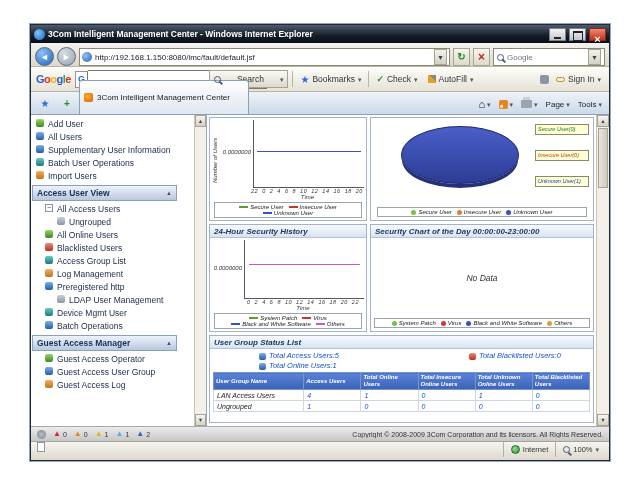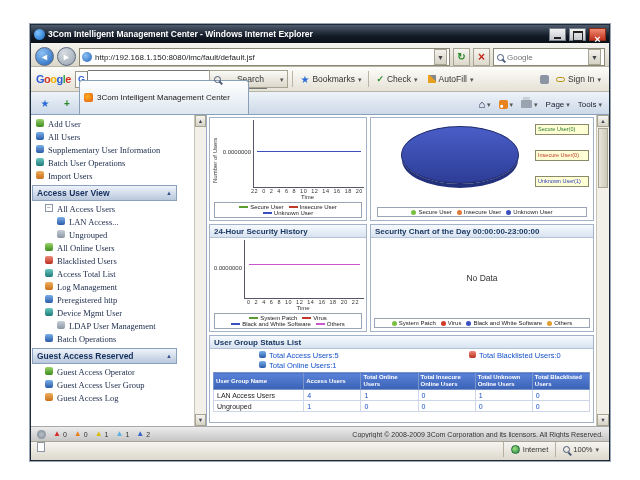--- a/index.html
+++ b/index.html
@@ -100,21 +100,21 @@
   .printer { width:11px; height:8px; background:#9aa4b0; border-radius:1px; position:relative; }
   .printer::before { content:""; position:absolute; top:-3px; left:2px; width:7px; height:3px; background:#c8d0d8; }
 
   
   .pagearea { flex:1; display:flex; flex-direction:column; background:#fff; min-height:0; }
   .content { flex:1; display:flex; min-height:0; }
 
   
   .sidebar { width:176px; border-right:1px solid #98a8c0; display:flex; min-width:0; background:#fff; }
   .side-items { flex:1; padding-top:2px; font-size:8.5px; color:#1a2a4a; overflow:hidden; }
-  .srow { display:flex; align-items:flex-start; gap:4px; padding:1.5px 2px 1.5px 5px; line-height:10px; cursor:pointer;font-family:Liberation Serif, serif; }
+  .srow { display:flex; align-items:flex-start; gap:4px; padding:1.5px 2px 1.5px 5px; line-height:10px; cursor:pointer; }
   .srow .ic { width:8px; height:8px; border-radius:2px; flex:0 0 auto; margin-top:0.5px; }
   .ic.green { background:linear-gradient(#9ad46a,#3c8a1e); }
   .ic.blue { background:linear-gradient(#7ab0e8,#2a5aa8); }
   .ic.teal { background:linear-gradient(#6ac8c0,#1e7a78); }
   .ic.orange { background:linear-gradient(#f0b060,#c87018); }
   .ic.red { background:linear-gradient(#f08a7a,#b83020); }
   .ic.gray { background:linear-gradient(#c8d0d8,#8a96a4); }
   .ic.node { width:8px; height:8px; border:1px solid #8a96a4; background:#fff; border-radius:0;
     font-size:7px; line-height:6px; text-align:center; color:#333; }
   .ic.node::before { content:"−"; }
@@ -129,21 +129,21 @@
     display:flex; flex-direction:column; flex:0 0 auto; }
   .scr-btn { height:12px; background:linear-gradient(#f6f5f0,#d5d1c4); border:1px solid #a8a494;
     font-size:5.5px; color:#445; text-align:center; line-height:11px; flex:0 0 auto; }
   .scr-btn.up::before { content:"▲"; }
   .scr-btn.down::before { content:"▼"; }
   .scr-track { flex:1; }
   .scr-thumb { height:60px; margin:1px; background:linear-gradient(90deg,#e8e5da,#cdc9ba);
     border:1px solid #a8a494; }
 
   
-  .main { flex:1; padding:2px; min-width:0; overflow:hidden; }
+  .main { flex:1; padding:2px; min-width:0; overflow:hidden;font-style:italic; }
   .panelrow { display:flex; gap:3px; margin-bottom:3px; }
   .panel { border:1px solid #a2b2c8; background:#fff; }
   .phead { height:13px; background:linear-gradient(#f7fafd,#d8e3f1); border-bottom:1px solid #b4c2d6;
     display:flex; align-items:center; padding:0 4px; font-size:8px; font-weight:bold; color:#1c3a64; }
 
   .p-users { width:158px; height:104px; display:flex; flex-direction:column; padding:2px; }
   .chartbody { flex:1; display:flex; min-height:0; }
   .ylab { writing-mode:vertical-rl; transform:rotate(180deg); font-size:6px; color:#333;
     width:9px; text-align:center; flex:0 0 auto; }
   .plotcol { flex:1; display:flex; flex-direction:column; min-width:0; }
@@ -172,21 +172,21 @@
   .pie-legend { position:absolute; left:4px; right:4px; bottom:3px; }
 
   .p-hist { width:158px; height:108px; display:flex; flex-direction:column; }
   .p-hist .hbody { flex:1; display:flex; flex-direction:column; padding:2px; min-height:0; }
   .p-day { flex:1; height:108px; display:flex; flex-direction:column; position:relative; }
   .nodata { flex:1; display:flex; align-items:center; justify-content:center; font-size:8.5px; color:#333; }
   .day-legend { margin:0 3px 3px 3px; }
 
   .p-ugs { height:88px; display:flex; flex-direction:column; }
   .totals { display:grid; grid-template-columns:56% 44%; padding:2px 4px 1px 4px; row-gap:1px; }
-  .total-item { display:flex; align-items:flex-start; gap:3px; font-size:7.5px; color:#1550c8;padding-left:45px; }
+  .total-item { display:flex; align-items:flex-end; gap:3px; font-size:7.5px; color:#1550c8;padding-left:45px; }
   .person { width:7px; height:7px; border-radius:2px; flex:0 0 auto; }
   .person.b { background:linear-gradient(#7ab0e8,#2a5aa8); }
   .person.r { background:linear-gradient(#f08a7a,#b83020); }
   table.ugt { border-collapse:collapse; margin:1px 3px; width:calc(100% - 6px); table-layout:fixed; }
   table.ugt th { background:linear-gradient(#5a82d8,#3a62b6); color:#fff; font-size:6px;
     font-weight:bold; padding:1px 2px; border:1px solid #7a96c8; line-height:7px; text-align:left; }
   table.ugt td { font-size:7px; padding:1px 3px; border:1px solid #ccd6e8; color:#222; height:11px; }
   table.ugt td.num { color:#1550c8; }
   table.ugt col.c0 { width:24%; }
 
@@ -339,62 +339,58 @@
 
           <div class="sechead">
               <span>Access User View</span>
               <span class="up"></span>
             </div>
           <div class="srow indent1">
               <span class="ic node"></span>
               <span>All Access Users</span>
             </div>
           <div class="srow indent2">
-              <span class="ic blue"></span>
-              <span>LAN Access...</span>
-            </div>
-          <div class="srow indent2">
               <span class="ic gray"></span>
               <span>Ungrouped</span>
             </div>
           <div class="srow indent1">
               <span class="ic green"></span>
               <span>All Online Users</span>
             </div>
           <div class="srow indent1">
               <span class="ic red"></span>
               <span>Blacklisted Users</span>
             </div>
           <div class="srow indent1">
               <span class="ic teal"></span>
-              <span>Access Total List</span>
+              <span>Access Group List</span>
             </div>
           <div class="srow indent1">
               <span class="ic orange"></span>
               <span>Log Management</span>
             </div>
           <div class="srow indent1">
               <span class="ic blue"></span>
               <span>Preregistered http</span>
-            </div>
-          <div class="srow indent1">
-              <span class="ic teal"></span>
-              <span>Device Mgmt User</span>
             </div>
           <div class="srow indent2">
               <span class="ic gray"></span>
               <span>LDAP User Management</span>
             </div>
           <div class="srow indent1">
+              <span class="ic teal"></span>
+              <span>Device Mgmt User</span>
+            </div>
+          <div class="srow indent1">
               <span class="ic blue"></span>
               <span>Batch Operations</span>
             </div>
 
           <div class="sechead">
-              <span>Guest Access Reserved</span>
+              <span>Guest Access Manager</span>
               <span class="up"></span>
             </div>
           <div class="srow indent1">
               <span class="ic green"></span>
               <span>Guest Access Operator</span>
             </div>
           <div class="srow indent1">
               <span class="ic blue"></span>
               <span>Guest Access User Group</span>
             </div>

